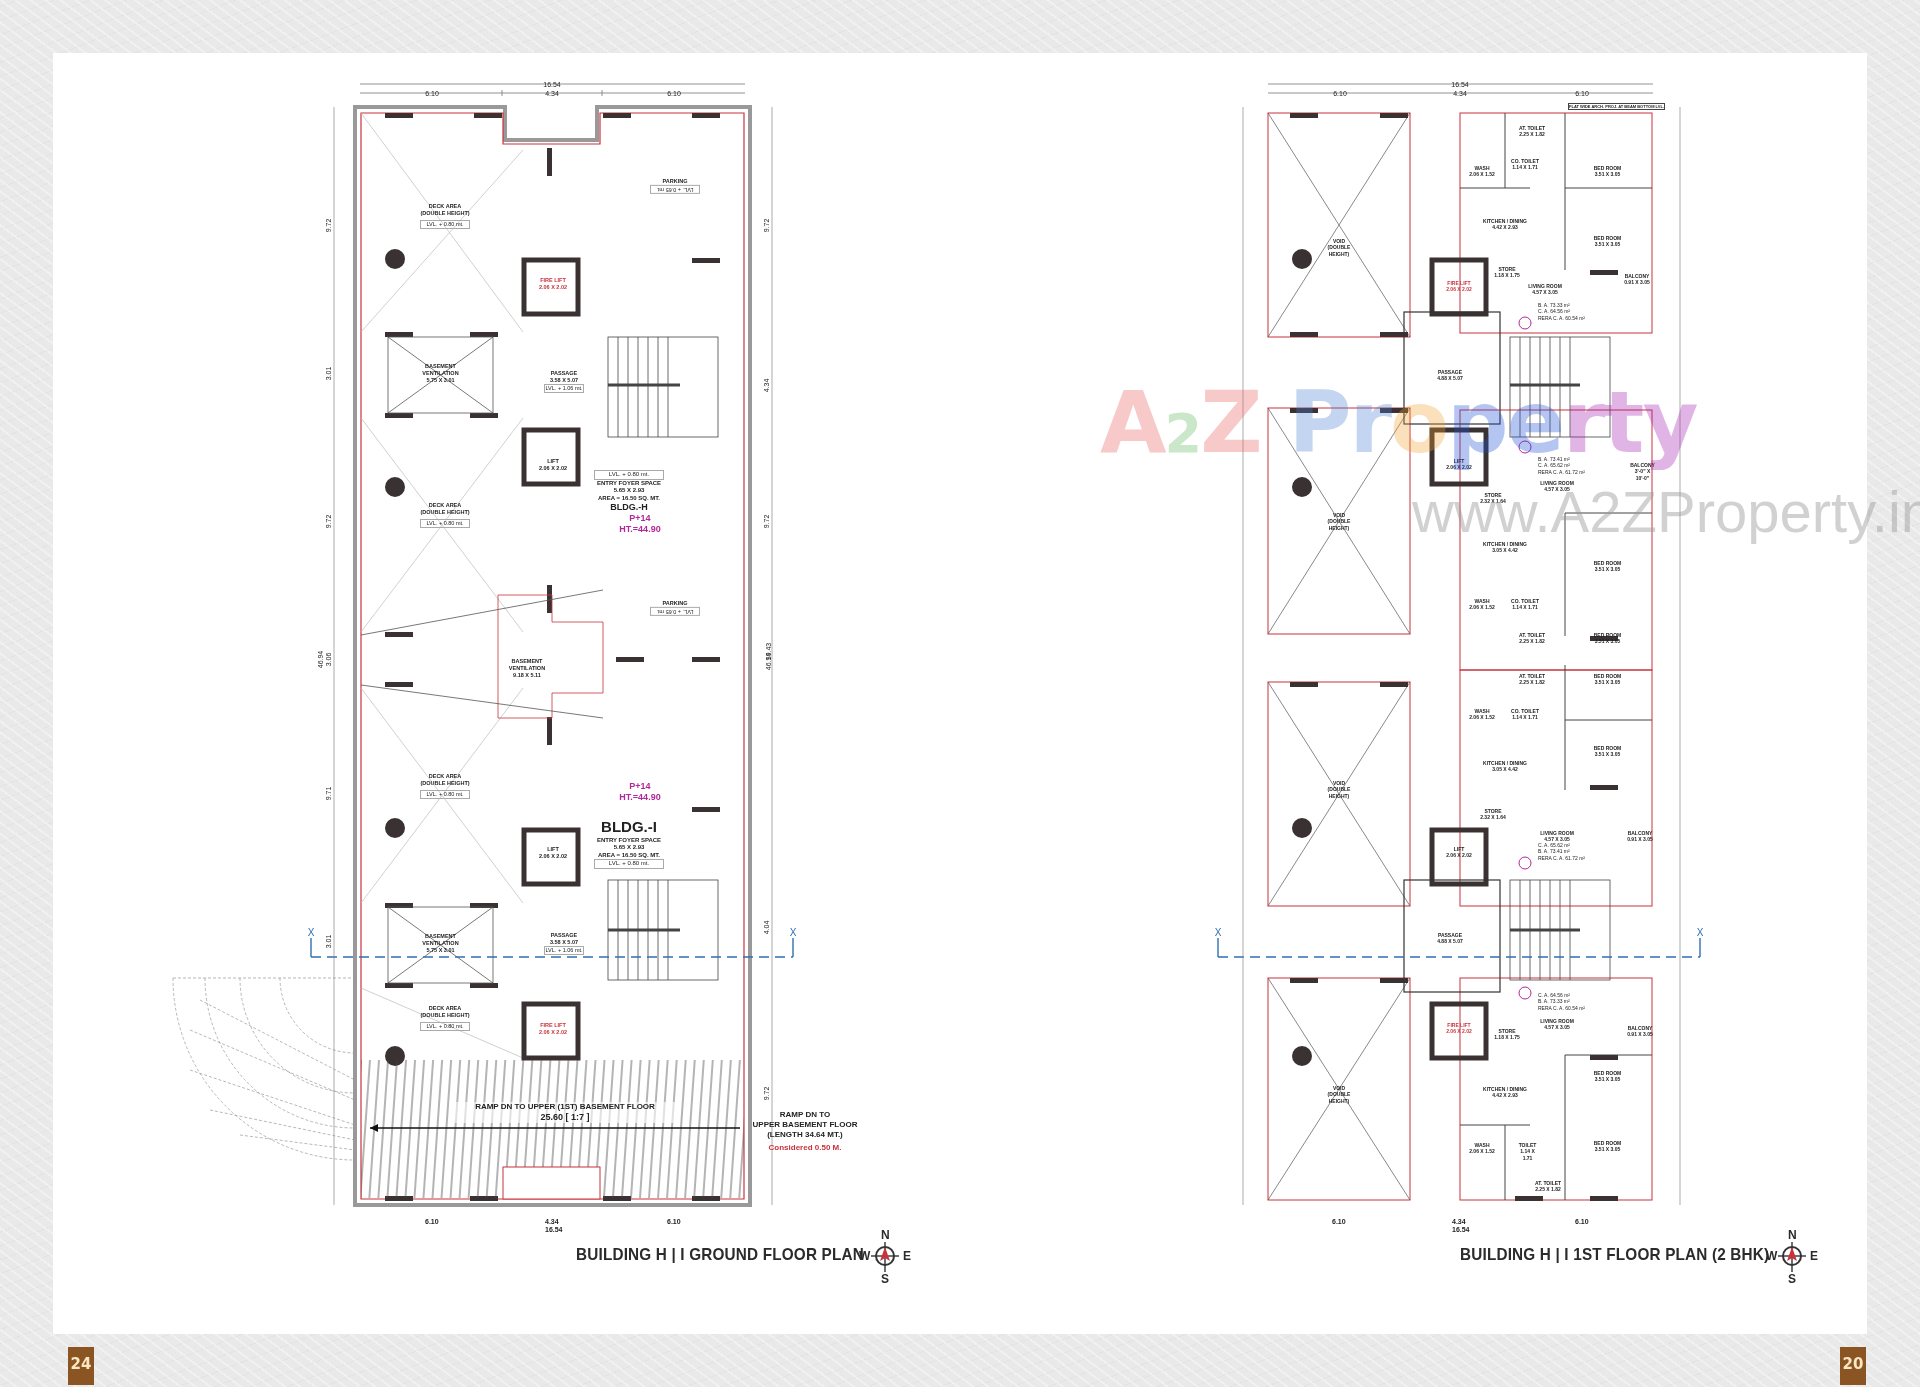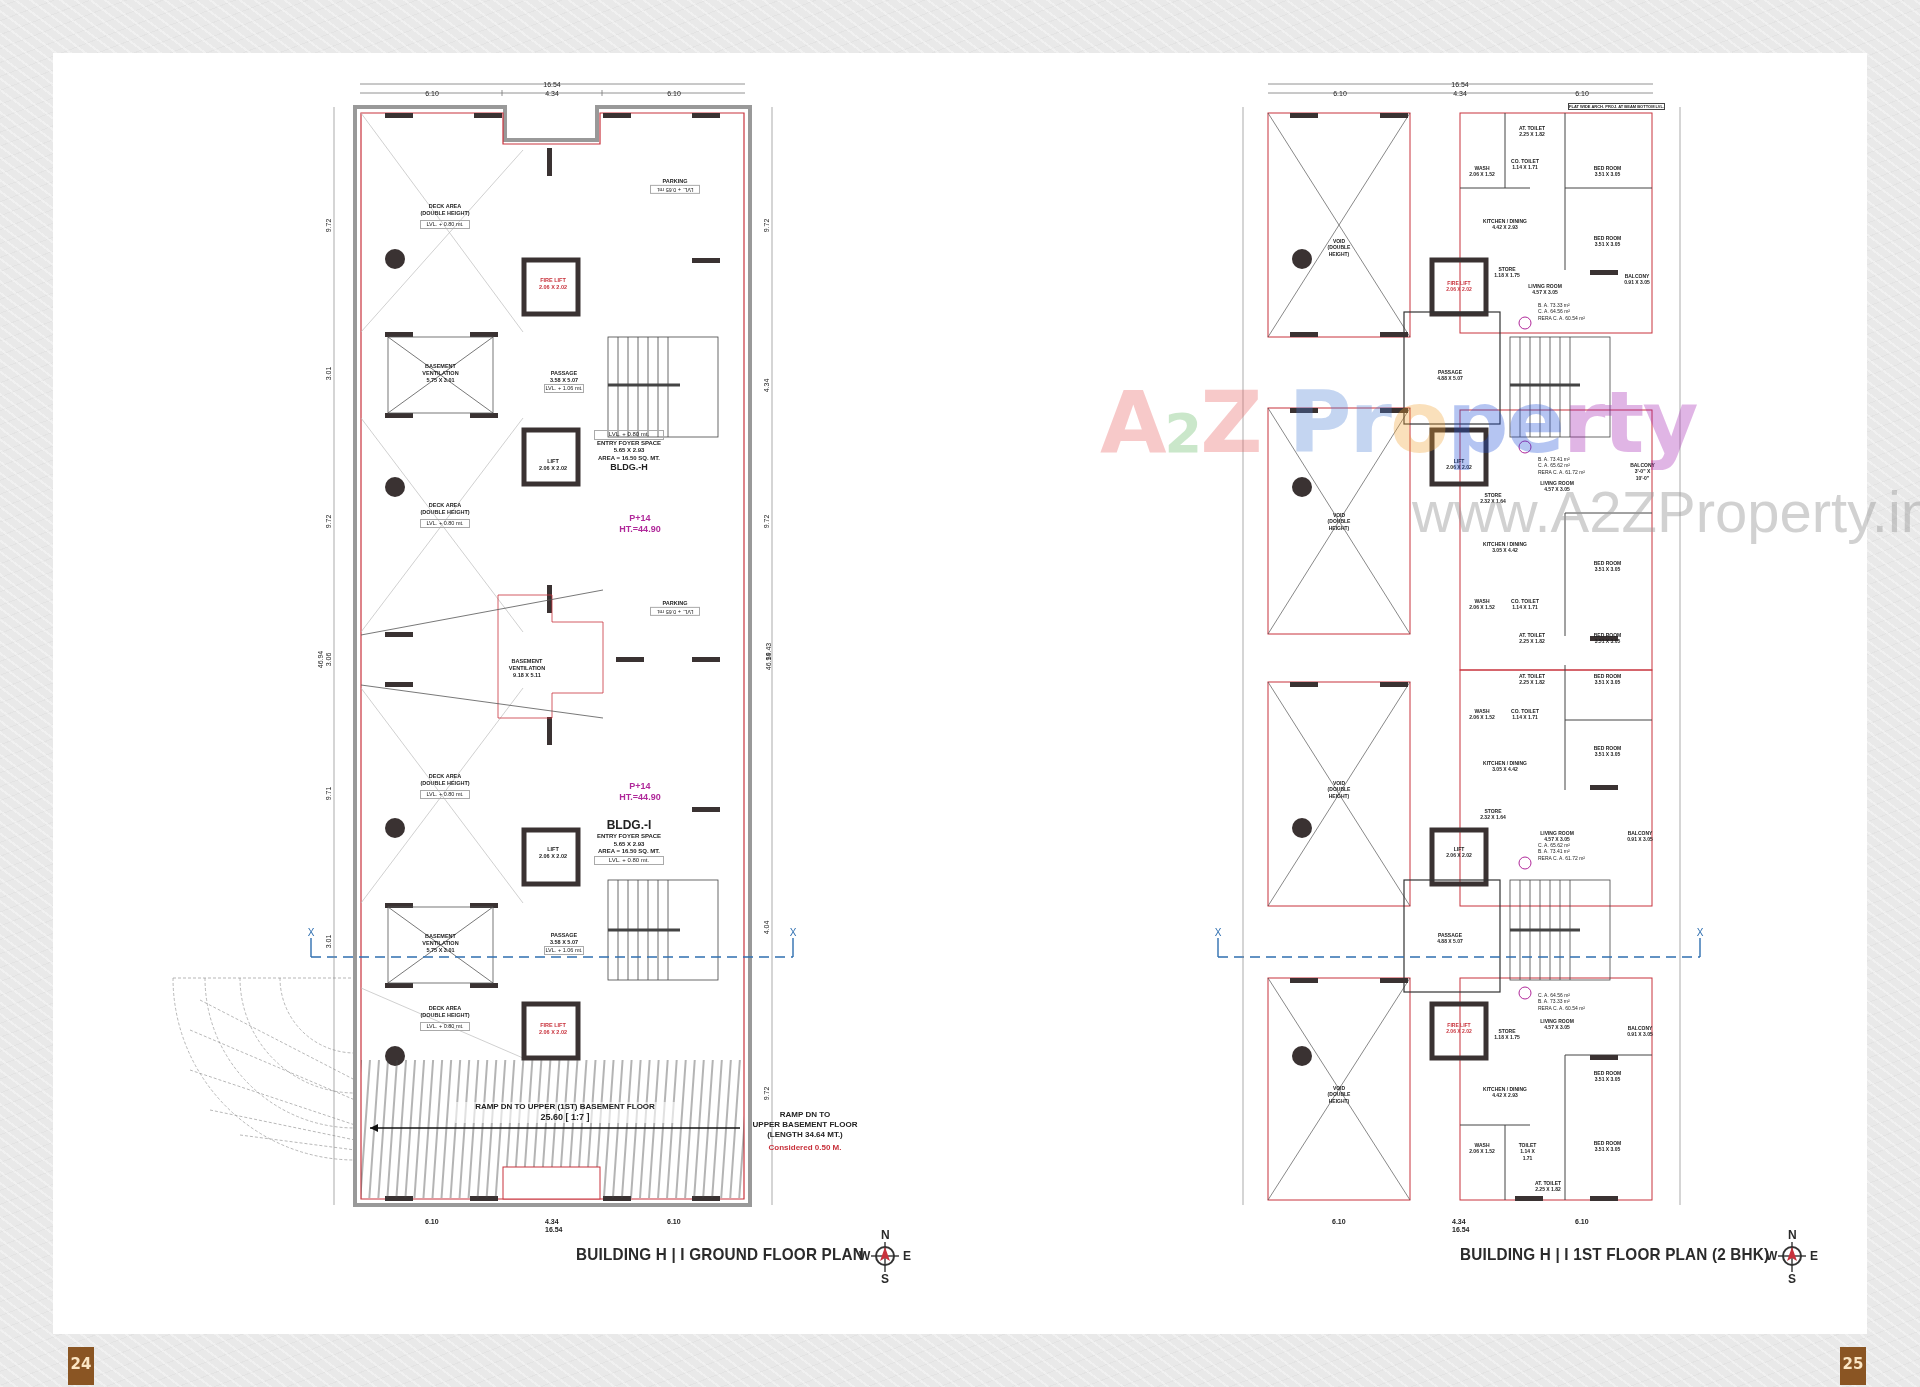--- a/index.html
+++ b/index.html
@@ -209,21 +209,21 @@
   </div>
   <div style="position:absolute;left:544px;top:370px;width:40px;">
     <div>PASSAGE</div>
     <div>3.58 X 5.07</div>
     <div style="border:1px solid #aaa;font-weight:normal;">LVL. + 1.06 mt.</div>
   </div>
   <div style="position:absolute;left:528px;top:458px;width:50px;">
     <div>LIFT</div>
     <div>2.06 X 2.02</div>
   </div>
-  <div style="position:absolute;left:594px;top:430px;width:70px;font-size:6px;">
+  <div style="position:absolute;left:594px;top:470px;width:70px;font-size:6px;">
     <div style="border:1px solid #aaa;font-weight:normal;">LVL. + 0.80 mt.</div>
     <div>ENTRY FOYER SPACE</div>
     <div>5.65 X 2.93</div>
     <div>AREA = 16.50 SQ. MT.</div>
     <div style="font-size:9px;">BLDG.-H</div>
   </div>
   <div style="position:absolute;left:610px;top:513px;width:60px;font-size:9px;color:#b0289a;">
     <div>P+14</div>
     <div>HT.=44.90</div>
   </div>
@@ -243,21 +243,21 @@
   <div style="position:absolute;left:420px;top:773px;width:50px;">
     <div>DECK AREA</div>
     <div>(DOUBLE HEIGHT)</div>
     <div style="border:1px solid #aaa;margin-top:3px;font-weight:normal;">LVL. + 0.80 mt.</div>
   </div>
   <div style="position:absolute;left:610px;top:781px;width:60px;font-size:9px;color:#b0289a;">
     <div>P+14</div>
     <div>HT.=44.90</div>
   </div>
   <div style="position:absolute;left:594px;top:818px;width:70px;font-size:6px;">
-    <div style="font-size:12px;">BLDG.-I</div>
+    <div style="font-size:15px;">BLDG.-I</div>
     <div>ENTRY FOYER SPACE</div>
     <div>5.65 X 2.93</div>
     <div>AREA = 16.50 SQ. MT.</div>
     <div style="border:1px solid #aaa;font-weight:normal;">LVL. + 0.80 mt.</div>
   </div>
   <div style="position:absolute;left:528px;top:846px;width:50px;">
     <div>LIFT</div>
     <div>2.06 X 2.02</div>
   </div>
   <div style="position:absolute;left:413px;top:933px;width:55px;">
@@ -668,13 +668,13 @@
   <span style="left:48px;top:21px;">E</span>
 </div>
 
 <div class="watermark wm-logo">
   <span style="color:#e85a5a;">A</span><span style="color:#5cb85c;font-size:54px;">2</span><span style="color:#e85a5a;">Z</span>
   <span style="color:#4a7fd6;">P</span><span style="color:#4a7fd6;">r</span><span style="color:#f0a030;">o</span><span style="color:#1d4ed8;">pe</span><span style="color:#a21caf;">rty</span>
 </div>
 <div class="watermark wm-url">www.A2ZProperty.in</div>
 
 <div class="page-num" style="left:68px;top:1347px;">24</div>
-<div class="page-num" style="left:1840px;top:1347px;">25</div>
+<div class="page-num" style="left:1840px;top:1347px;">20</div>
 
 </body></html>

